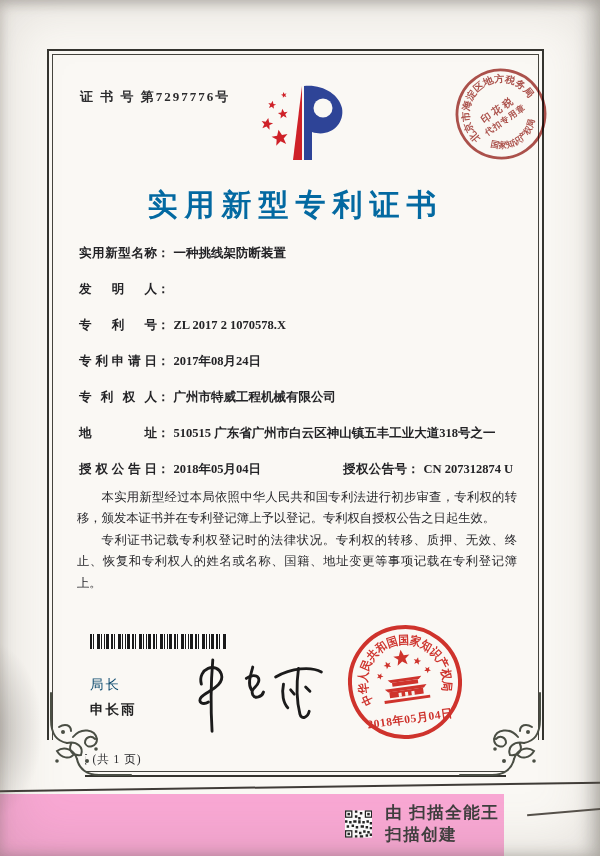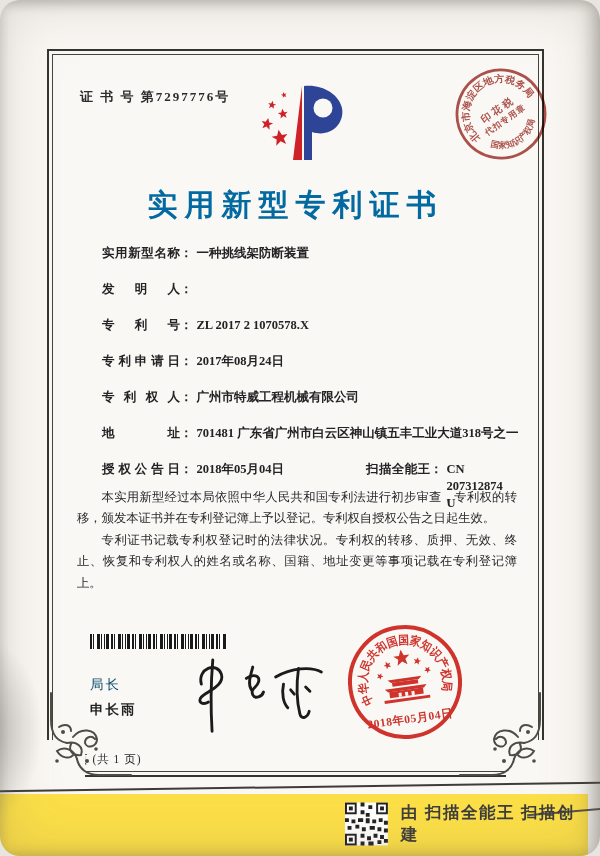--- a/index.html
+++ b/index.html
@@ -1,17 +1,17 @@
 <!DOCTYPE html>
 <html><head>
 <meta charset="utf-8">
 <style>
   html,body{margin:0;padding:0;}
   body{width:600px;height:856px;background:#e8e5e0;font-family:"Liberation Serif","DejaVu Serif",serif;}
-  .photo{position:relative;width:600px;height:856px;background:#faf8f4;overflow:hidden;border-radius:20px;}
+  .photo{position:relative;width:600px;height:856px;background:#faf8f4;overflow:hidden;}
 
   
   .cert-frame{position:absolute;left:47px;top:49px;width:493px;height:724px;
     border:2px solid #35342f;z-index:10;}
   .cert-inner{position:absolute;inset:3px;border:1px solid #45443e;}
 
   .corner-mask{position:absolute;width:40px;height:40px;background:#faf8f4;z-index:11;}
   .mask-bl{left:-4px;bottom:-5px;}
   .mask-br{right:-4px;bottom:-5px;}
   .ornament{position:absolute;z-index:12;}
@@ -21,21 +21,21 @@
   
   .cert-no{position:absolute;left:31px;top:37px;font-size:13px;letter-spacing:2px;
     font-weight:600;color:#2c2c2e;}
   .logo{position:absolute;left:196px;top:32px;}
   .cert-title{position:absolute;left:0;top:118px;width:100%;text-align:center;
     font-size:30px;font-weight:bold;letter-spacing:7px;color:#0369a1;margin-top:16px;}
 
   
   .fields{position:absolute;left:30px;top:194px;right:28px;font-size:12.5px;
     font-weight:600;color:#232326;}
-  .frow{display:flex;margin-bottom:19px;line-height:17px;margin-left:23px;}
+  .frow{display:flex;margin-bottom:19px;line-height:17px;}
   .flabel{display:inline-block;flex:none;width:78px;text-align:justify;text-align-last:justify;}
   .fsep{flex:none;}
   .fvalue{margin-left:4px;}
   .frow-addr .fvalue{flex:0 0 330px;}
   .frow-grant{position:relative;}
   .grant-right{position:absolute;left:264px;top:0;display:flex;}
   .grant-right .flabel{width:64px;}
 
   
   .paras{position:absolute;left:28px;top:436px;right:25px;font-size:12.3px;
@@ -61,21 +61,21 @@
 
   
   .seal{position:absolute;left:330px;top:607px;z-index:30;opacity:.92;
     mix-blend-mode:multiply;transform:rotate(-8deg);}
   .tax-stamp{position:absolute;left:451px;top:64px;z-index:30;opacity:.82;
     mix-blend-mode:multiply;}
 
   
   .paper-edge{position:absolute;left:-6px;top:786px;width:612px;border-top:2.5px solid #3f3b37;
     transform:rotate(-0.8deg);z-index:45;}
-  .scan-strip{position:absolute;left:0;top:794px;width:588px;height:62px;background:#fde047;z-index:40;}
+  .scan-strip{position:absolute;left:0;top:794px;width:504px;height:62px;background:#f9a8d4;z-index:40;}
   .strip-edge{position:absolute;left:527px;top:17px;width:76px;border-top:2px solid #55504a;
     transform:rotate(-5deg);}
   .scan-row{position:absolute;left:345px;top:8px;display:flex;align-items:center;gap:13px;}
   .scan-label{font-family:"Liberation Sans","DejaVu Sans",sans-serif;font-size:16.5px;
     font-weight:600;color:#3d3d3d;letter-spacing:1.5px;}
   .vignette{position:absolute;inset:0;pointer-events:none;z-index:50;
     box-shadow:inset 0 0 55px 8px rgba(115,105,95,.18),
                inset -9px 0 16px rgba(85,80,75,.32),
                inset 5px 0 12px rgba(120,115,108,.14),
                inset 0 6px 10px rgba(120,115,108,.12);}
@@ -164,28 +164,28 @@
         <span class="fvalue">2017年08月24日</span>
       </div>
       <div class="frow">
         <span class="flabel">专利权人</span>
           <span class="fsep">：</span>
         <span class="fvalue">广州市特威工程机械有限公司</span>
       </div>
       <div class="frow frow-addr">
         <span class="flabel">地址</span>
           <span class="fsep">：</span>
-        <span class="fvalue">701481 广东省广州市白云区神山镇五丰工业大道318号之一</span>
+        <span class="fvalue">510515 广东省广州市白云区神山镇五丰工业大道318号之一</span>
       </div>
       <div class="frow frow-grant">
         <span class="flabel">授权公告日</span>
           <span class="fsep">：</span>
         <span class="fvalue">2018年05月04日</span>
         <span class="grant-right">
-          <span class="flabel">扫描全能王</span>
+          <span class="flabel">授权公告号</span>
             <span class="fsep">：</span>
           <span class="fvalue">CN 207312874 U</span>
         </span>
       </div>
     </div>
 
     <div class="paras">
       <p>本实用新型经过本局依照中华人民共和国专利法进行初步审查，专利权的转移，颁发本证书并在专利登记簿上予以登记。专利权自授权公告之日起生效。</p>
       <p>专利证书记载专利权登记时的法律状况。专利权的转移、质押、无效、终止、恢复和专利权人的姓名或名称、国籍、地址变更等事项记载在专利登记簿上。</p>
     </div>

